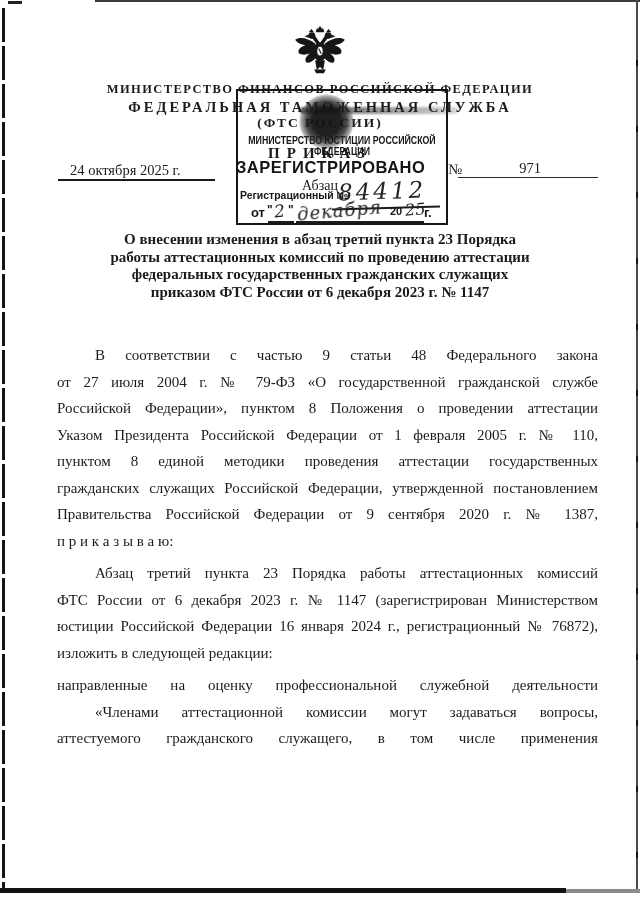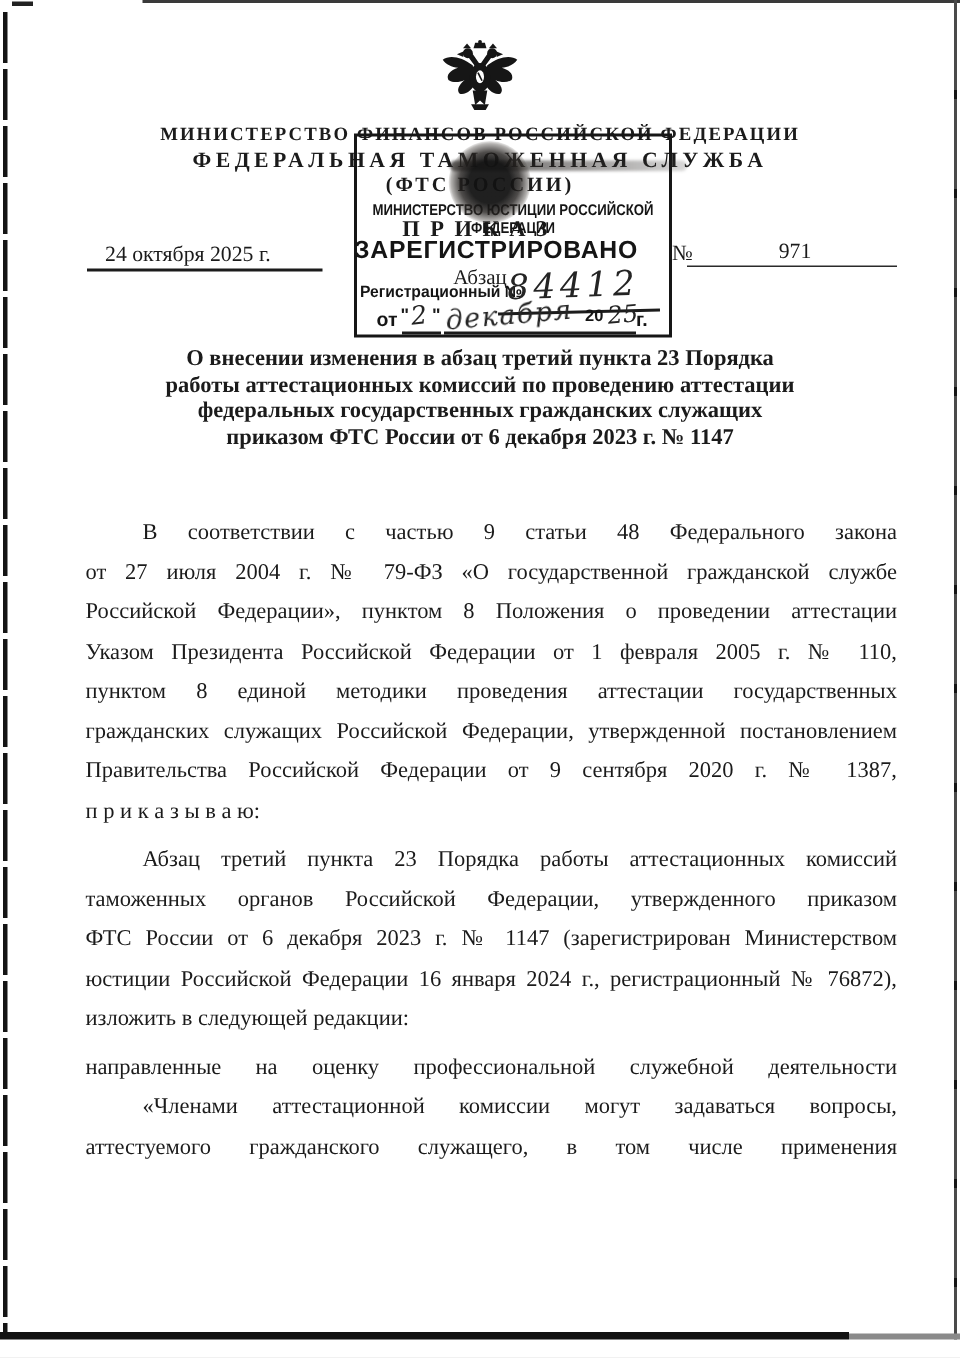--- a/index.html
+++ b/index.html
@@ -161,21 +161,20 @@
       <div class="jline">от 27 июля 2004 г. № 79-ФЗ «О государственной гражданской службе</div>
       <div class="jline">Российской Федерации», пунктом 8 Положения о проведении аттестации</div>
       <div class="jline">Указом Президента Российской Федерации от 1 февраля 2005 г. № 110,</div>
       <div class="jline">пунктом 8 единой методики проведения аттестации государственных</div>
       <div class="jline">гражданских служащих Российской Федерации, утвержденной постановлением</div>
       <div class="jline">Правительства Российской Федерации от 9 сентября 2020 г. № 1387,</div>
       <div class="lline">п р и к а з ы в а ю:</div>
     </div>
     <div class="para">
       <div class="jline first">Абзац третий пункта 23 Порядка работы аттестационных комиссий</div>
-      <div class="jline">таможенных органов Российской Федерации, утвержденного приказом</div>
       <div class="jline">ФТС России от 6 декабря 2023 г. № 1147 (зарегистрирован Министерством</div>
       <div class="jline">юстиции Российской Федерации 16 января 2024 г., регистрационный № 76872),</div>
       <div class="lline">изложить в следующей редакции:</div>
     </div>
     <div class="para">
       <div class="jline">направленные на оценку профессиональной служебной деятельности</div>
       <div class="jline first">«Членами аттестационной комиссии могут задаваться вопросы,</div>
       <div class="jline">аттестуемого гражданского служащего, в том числе применения</div>
     </div>
   </div>

